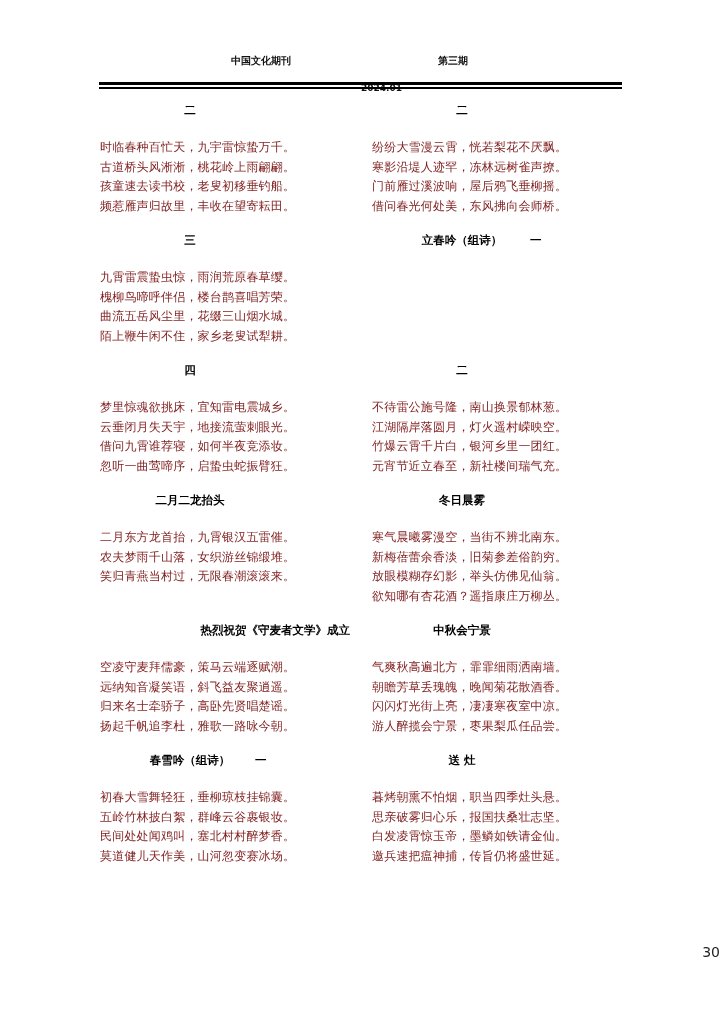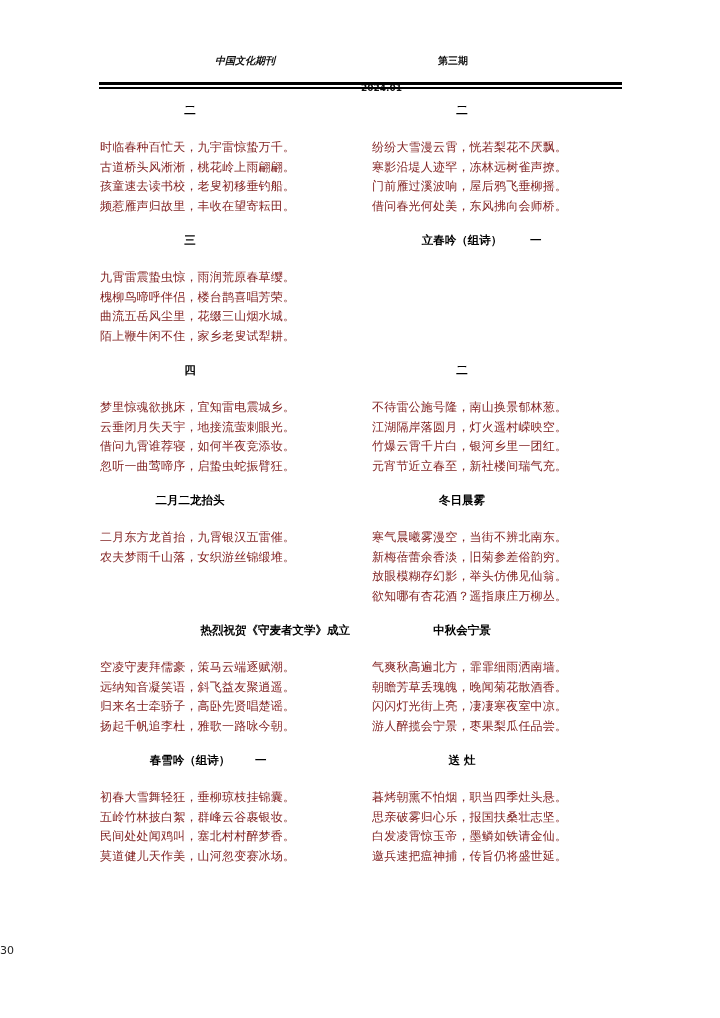--- a/index.html
+++ b/index.html
@@ -1,32 +1,32 @@
 <!DOCTYPE html>
 <html><head>
 <meta charset="utf-8">
 <style>
   html, body { margin: 0; padding: 0; background: #ffffff; }
   body { width: 720px; height: 1018px; position: relative; overflow: hidden; font-family: "DejaVu Serif", "Liberation Serif", serif; color: #333; }
   .header { position: absolute; top: 54px; left: 0; width: 720px; height: 16px; font-family: "DejaVu Sans", "Liberation Sans", sans-serif; font-weight: bold; font-size: 10px; color: #111; }
-  .header .h-title { position: absolute; left: 215px; top: 0; font-style: italic; }
+  .header .h-title { position: absolute; left: 231px; top: 0; }
   .header .h-date { position: absolute; left: 361px; top: 1px; font-size: 9px; margin-top: 28px; }
   .header .h-issue { position: absolute; left: 438px; top: 0; }
   .rule-thick { position: absolute; left: 99px; width: 523px; top: 82px; height: 3px; background: #000; }
   .rule-thin { position: absolute; left: 99px; width: 523px; top: 87px; height: 1.5px; background: #000; }
   .col { position: absolute; top: 100px; width: 250px; }
   .col.left { left: 100px; }
   .col.right { left: 372px; }
   .section { height: 130px; position: relative; }
   .sec-title { font-family: "DejaVu Sans", "Liberation Sans", sans-serif; font-weight: bold; font-size: 11.5px; color: #000; height: 20px; line-height: 20px; text-align: center; width: 180px; white-space: nowrap; position: relative; }
   .sec-title .num { position: absolute; left: 155px; top: 0; }
   .sec-title.wide { text-align: right; padding-left: 10px; width: auto; }
   .lines { margin-top: 18px; }
   .line { font-size: 12px; line-height: 19.5px; height: 19.5px; white-space: nowrap; color: #7f1d1d; letter-spacing: 0.2px; }
-  .page-num { position: absolute; top: 944px; left: 0; width: 720px; text-align: left; font-family: "DejaVu Sans", "Liberation Sans", sans-serif; font-size: 11px; color: #222; }
+  .page-num { position: absolute; top: 944px; left: 0; width: 720px; text-align: right; font-family: "DejaVu Sans", "Liberation Sans", sans-serif; font-size: 14px; color: #222; }
 </style>
 </head>
 <body>
 
 <div class="header">
   <span class="h-title">中国文化期刊</span>
   <span class="h-date">2024.01</span>
   <span class="h-issue">第三期</span>
 </div>
 <div class="rule-thick"></div>
@@ -58,20 +58,21 @@
       <div class="line">云垂闭月失天宇，地接流萤刺眼光。</div>
       <div class="line">借问九霄谁荐寝，如何半夜竞添妆。</div>
       <div class="line">忽听一曲莺啼序，启蛰虫蛇振臂狂。</div>
     </div>
   </div>
   <div class="section">
     <div class="sec-title">二月二龙抬头</div>
     <div class="lines">
       <div class="line">二月东方龙首抬，九霄银汉五雷催。</div>
       <div class="line">农夫梦雨千山落，女织游丝锦缎堆。</div>
+      <div class="line">笑归青燕当村过，无限春潮滚滚来。</div>
     </div>
   </div>
   <div class="section">
     <div class="sec-title wide">热烈祝贺《守麦者文学》成立</div>
     <div class="lines">
       <div class="line">空凌守麦拜儒豪，策马云端逐赋潮。</div>
       <div class="line">远纳知音凝笑语，斜飞益友聚逍遥。</div>
       <div class="line">归来名士牵骄子，高卧先贤唱楚谣。</div>
       <div class="line">扬起千帆追李杜，雅歌一路咏今朝。</div>
     </div>

